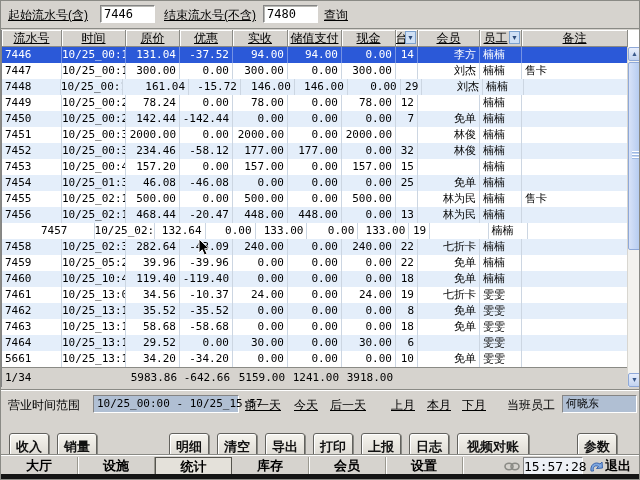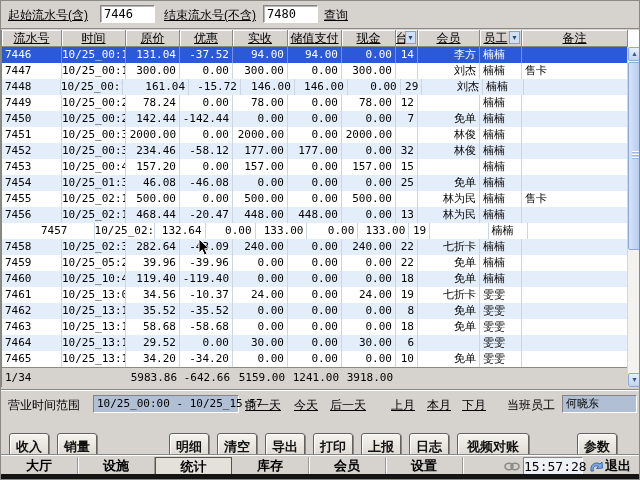--- a/index.html
+++ b/index.html
@@ -373,21 +373,21 @@
           <div class="cell ar" style="width: 53px;">0.00</div>
           <div class="cell ar" style="width: 55px;">30.00</div>
           <div class="cell ar" style="width: 54px;">0.00</div>
           <div class="cell ar" style="width: 54px;">30.00</div>
           <div class="cell ar" style="width: 22px;">6</div>
           <div class="cell ar" style="width: 62px;"></div>
           <div class="cell al" style="width: 42px;">雯雯</div>
           <div class="cell al" style="width: 106px;"></div>
         </div>
         <div class="trow odd">
-          <div class="cell al" style="width: 60px;">7465</div>
+          <div class="cell al" style="width: 60px;">5661</div>
           <div class="cell ac" style="width: 64px;">10/25_13:18</div>
           <div class="cell ar" style="width: 54px;">34.20</div>
           <div class="cell ar" style="width: 53px;">-34.20</div>
           <div class="cell ar" style="width: 55px;">0.00</div>
           <div class="cell ar" style="width: 54px;">0.00</div>
           <div class="cell ar" style="width: 54px;">0.00</div>
           <div class="cell ar" style="width: 22px;">10</div>
           <div class="cell ar" style="width: 62px;">免单</div>
           <div class="cell al" style="width: 42px;">雯雯</div>
           <div class="cell al" style="width: 106px;"></div>

